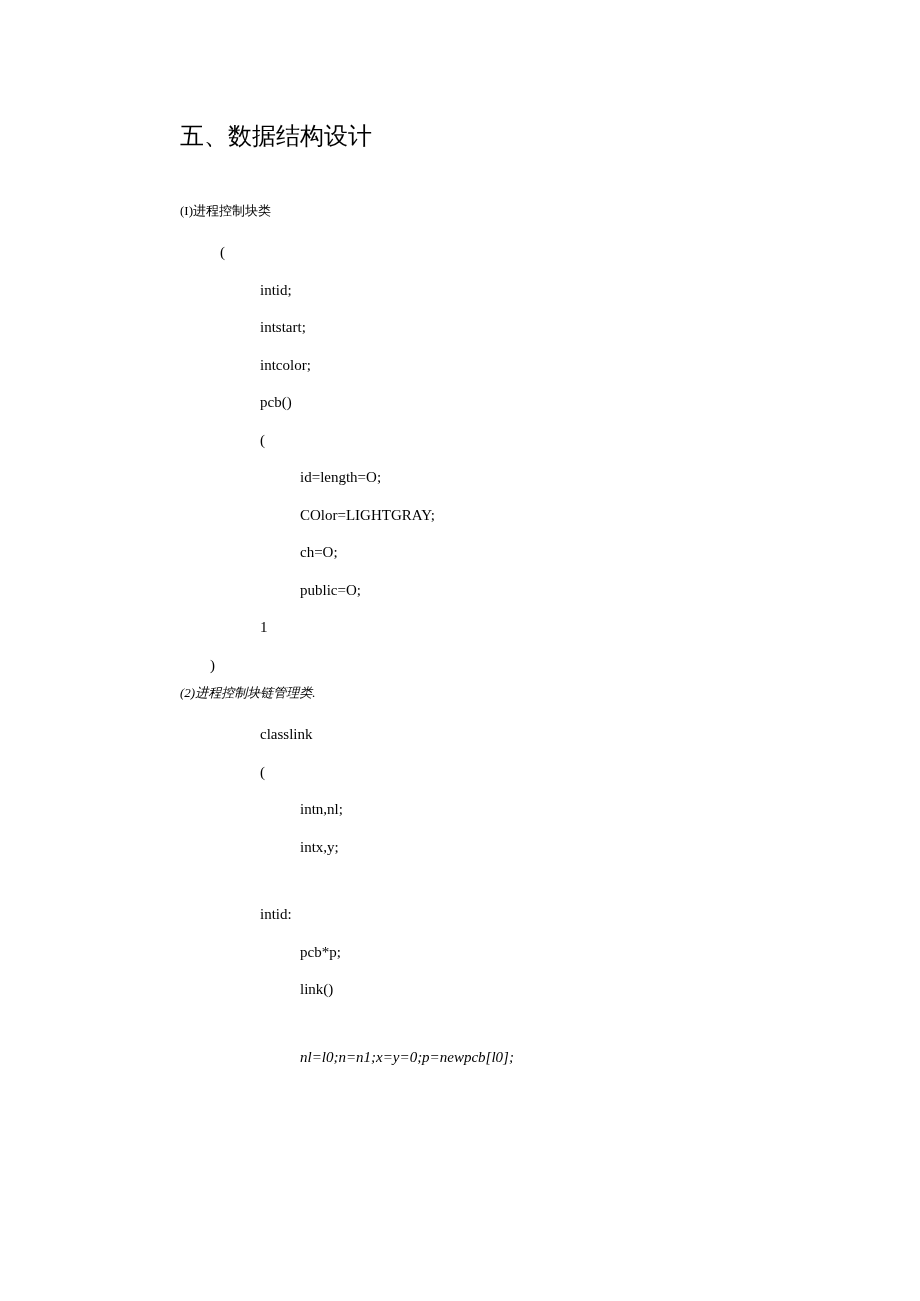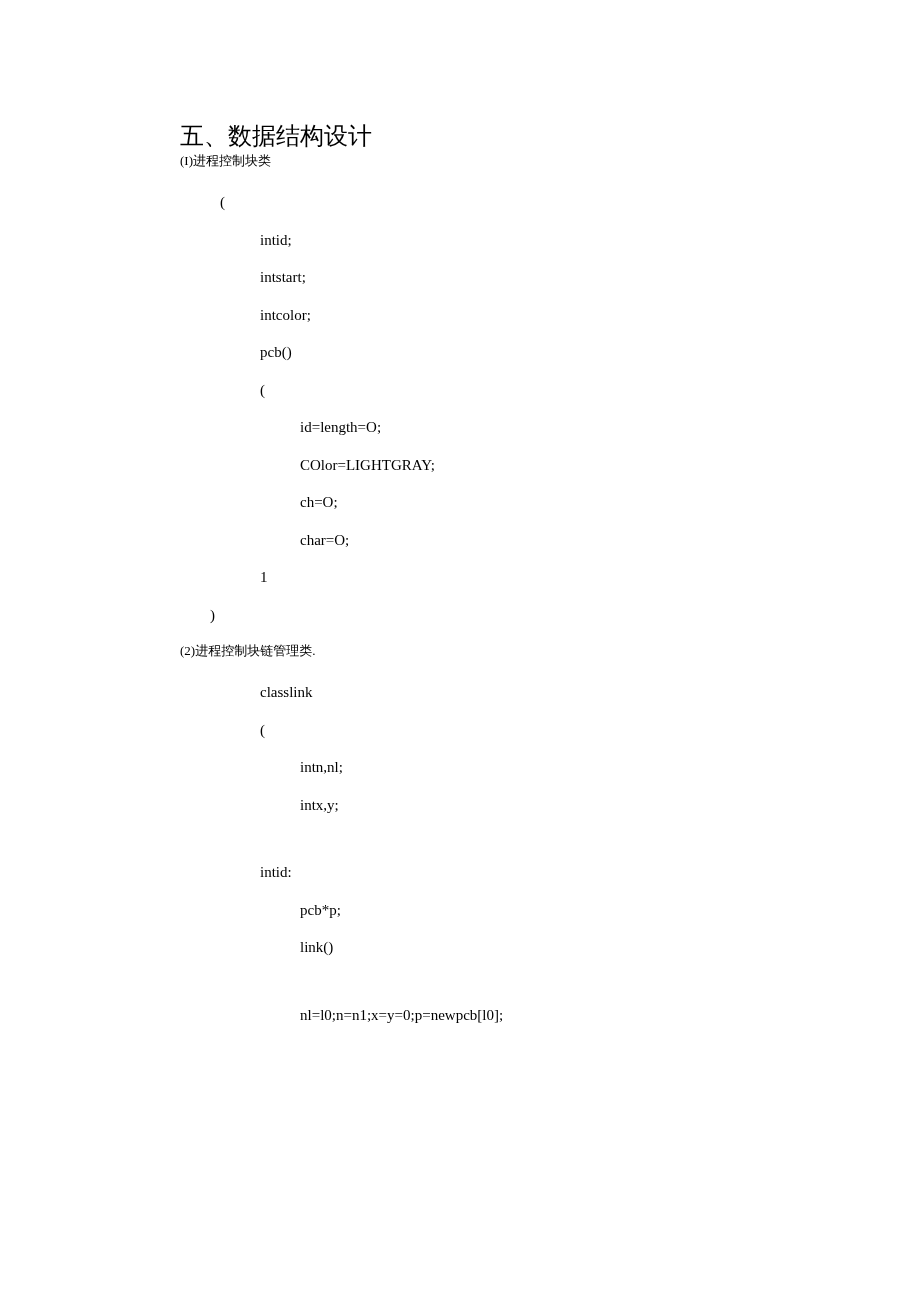--- a/index.html
+++ b/index.html
@@ -11,20 +11,21 @@
       background: #ffffff;
       width: 920px;
       min-height: 1301px;
       font-family: "SimSun", "宋体", serif;
       padding: 120px 180px 100px 180px;
       color: #000;
     }
     .heading {
       font-size: 24px;
       font-weight: normal;
+      margin-bottom: 50px;
       font-family: Liberation Mono, monospace;
     }
     .section-label {
       font-size: 13px;
       margin-bottom: 14px;
       font-family: "SimSun", "宋体", serif;
     }
     .section-label .paren {
       font-family: "Times New Roman", serif;
     }
@@ -52,31 +53,31 @@
 <div class="code-block">
   <span class="code-line indent-1">(</span>
   <span class="code-line indent-2">intid;</span>
   <span class="code-line indent-2">intstart;</span>
   <span class="code-line indent-2">intcolor;</span>
   <span class="code-line indent-2">pcb()</span>
   <span class="code-line indent-2">(</span>
   <span class="code-line indent-3">id=length=O;</span>
   <span class="code-line indent-3">COlor=LIGHTGRAY;</span>
   <span class="code-line indent-3">ch=O;</span>
-  <span class="code-line indent-3">char=O;</span>
+  <span class="code-line indent-3">public=O;</span>
   <span class="code-line indent-2">1</span>
   <span class="code-line" style="padding-left:30px;">)</span>
 </div>
 
-<div class="section-label" style="margin-top:8px;">
+<div class="section-label" style="margin-top:0;font-style:italic;">
   <span class="paren">(2)</span><span>进程控制块链管理类.</span>
 </div>
 
 <div class="code-block">
   <span class="code-line indent-2">classlink</span>
   <span class="code-line indent-2">(</span>
   <span class="code-line indent-3">intn,nl;</span>
   <span class="code-line indent-3">intx,y;</span>
   <span class="code-line indent-2" style="margin-top:30px;">intid:</span>
   <span class="code-line indent-3">pcb*p;</span>
   <span class="code-line indent-3">link()</span>
-  <span class="code-line indent-3" style="margin-top:30px;">nl=l0;n=n1;x=y=0;p=newpcb[l0];</span>
+  <span class="code-line indent-3" style="margin-top:30px;font-style:italic;">nl=l0;n=n1;x=y=0;p=newpcb[l0];</span>
 </div>
 
 </body></html>

